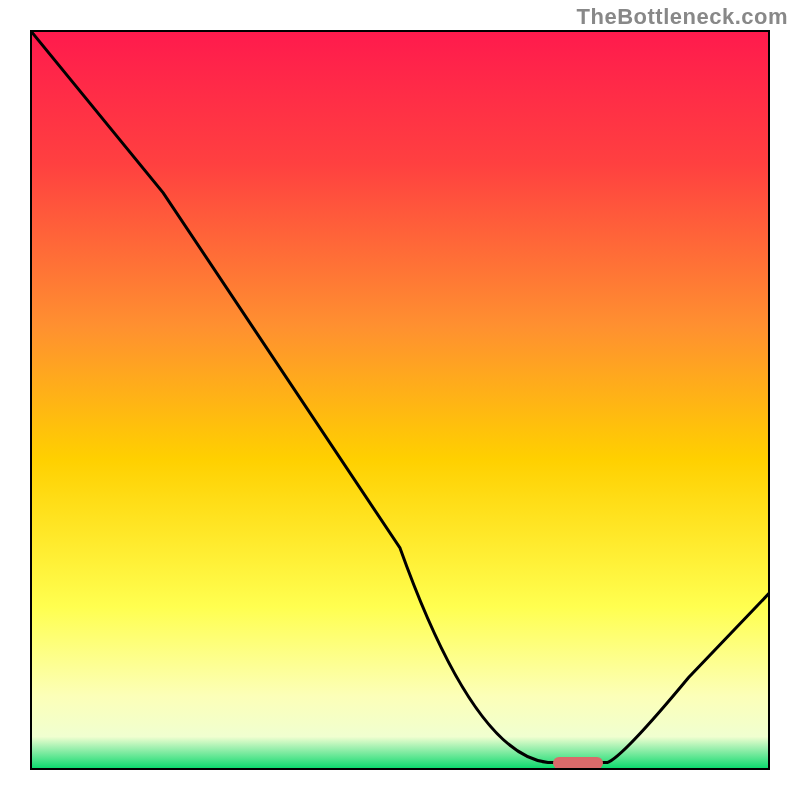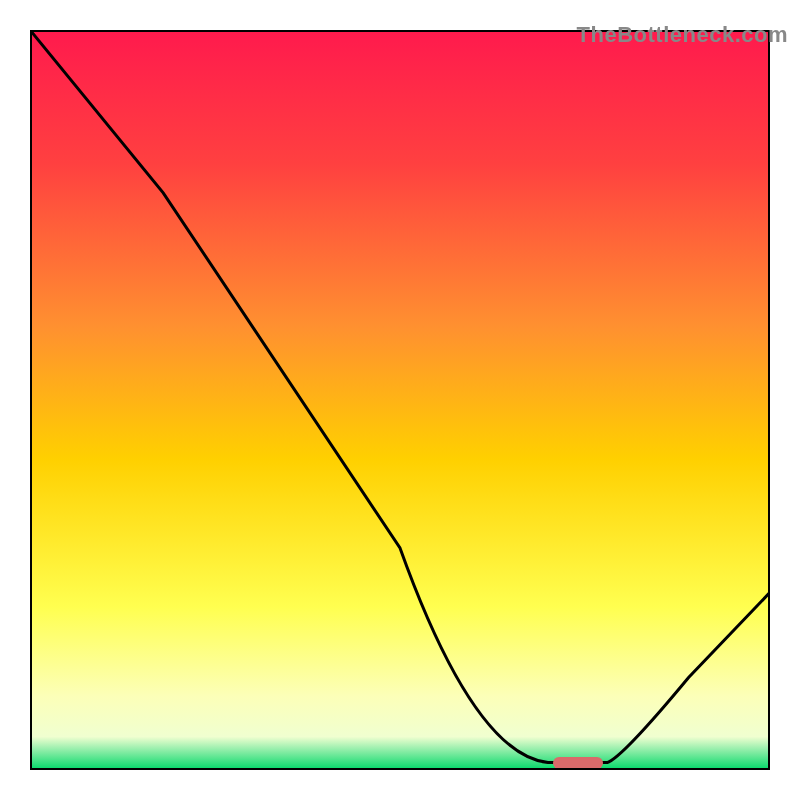--- a/index.html
+++ b/index.html
@@ -13,21 +13,20 @@
   }
   .watermark {
     position: absolute;
     top: 4px;
     right: 12px;
     font-size: 22px;
     font-weight: bold;
     color: #888888;
     z-index: 10;
     letter-spacing: 0.5px;
-    margin-top: 18px;
   }
   .chart-container {
     position: absolute;
     top: 30px;
     left: 30px;
     width: 740px;
     height: 740px;
   }
   .chart-bg {
     position: absolute;

